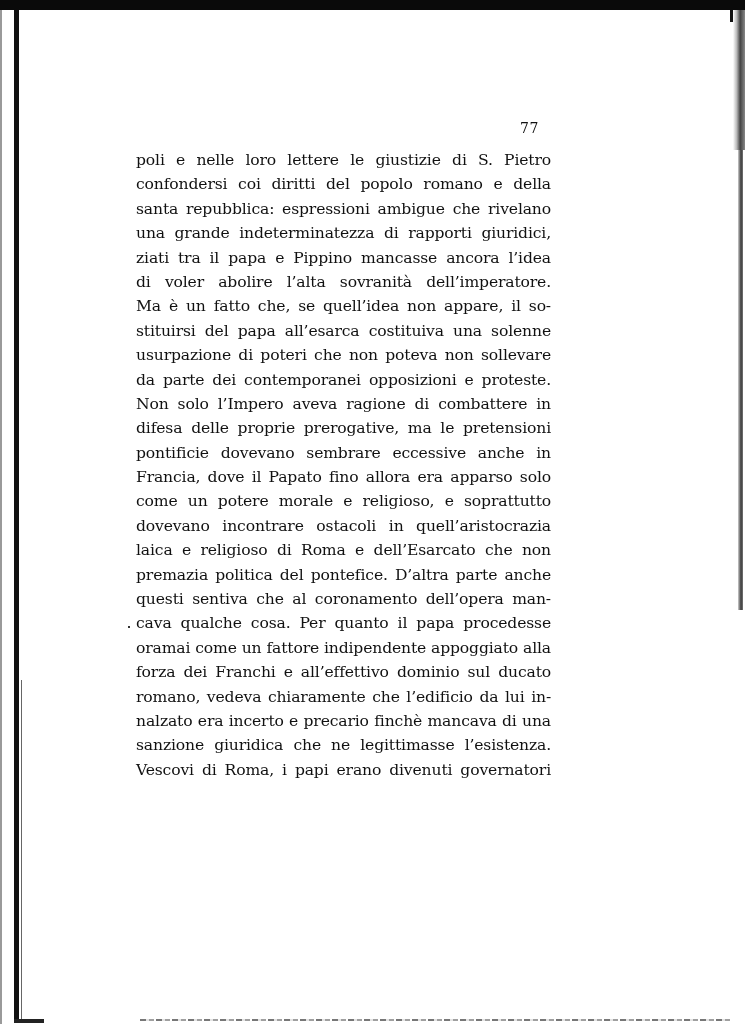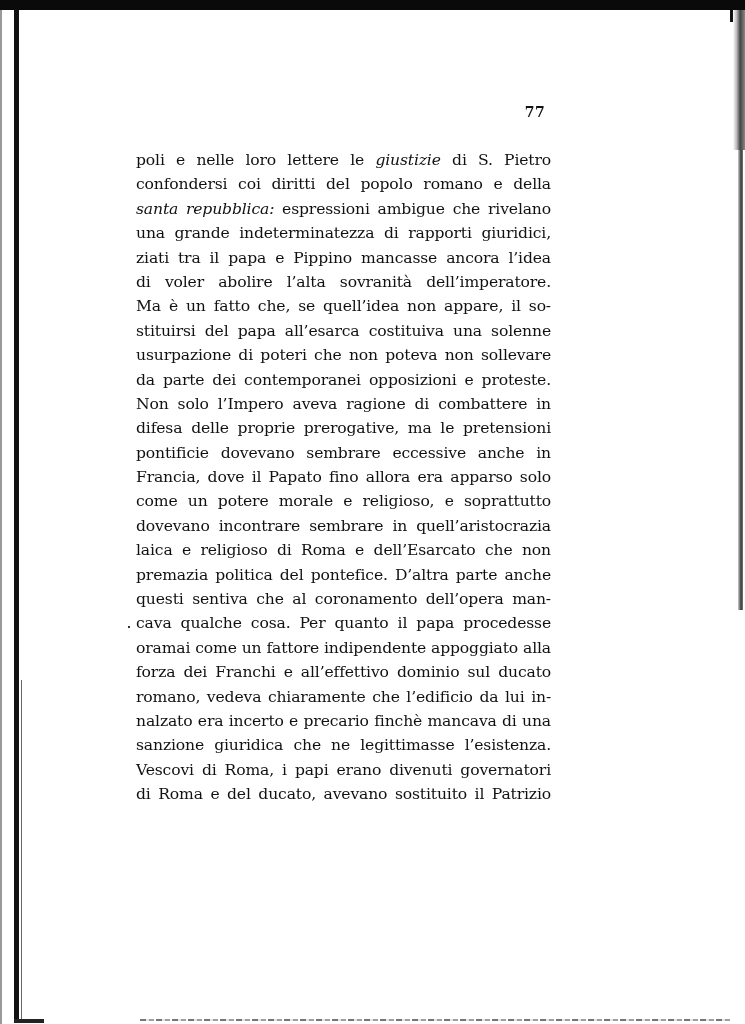--- a/index.html
+++ b/index.html
@@ -67,25 +67,25 @@
     .scan-bottom-left {
       position: absolute;
       left: 14px; top: 1019px;
       width: 30px; height: 4px;
       background: #222;
     }
 
     .page-number {
       position: absolute;
       left: 520px;
-      top: 104px;
+      top: 120px;
       width: 30px;
-      text-align: center;
+      text-align: left;
       font-size: 14px;
-      font-weight: bold;
+      font-weight: normal;
       letter-spacing: 0.5px;
     }
 
     .body-text {
       position: absolute;
       left: 136px;
       top: 148px;
       width: 415px;
     }
     .line {
@@ -94,21 +94,20 @@
       font-size: 15.6px;
       white-space: nowrap;
       text-align: justify;
       text-align-last: justify;
       letter-spacing: -0.15px;
     }
     .line.last {
       text-align-last: justify;
     }
     .it {
-      font-style: italic;
     }
     .dot-mark {
       position: absolute;
       left: 128px;
       top: 626px;
       width: 2px;
       height: 2px;
       background: #333;
     }
   </style>
@@ -138,25 +137,24 @@
     <div class="line"><span>di voler abolire l’alta sovranità dell’imperatore.</span></div>
     <div class="line"><span>Ma è un fatto che, se quell’idea non appare, il so-</span></div>
     <div class="line"><span>stituirsi del papa all’esarca costituiva una solenne</span></div>
     <div class="line"><span>usurpazione di poteri che non poteva non sollevare</span></div>
     <div class="line"><span>da parte dei contemporanei opposizioni e proteste.</span></div>
     <div class="line"><span>Non solo l’Impero aveva ragione di combattere in</span></div>
     <div class="line"><span>difesa delle proprie prerogative, ma le pretensioni</span></div>
     <div class="line"><span>pontificie dovevano sembrare eccessive anche in</span></div>
     <div class="line"><span>Francia, dove il Papato fino allora era apparso solo</span></div>
     <div class="line"><span>come un potere morale e religioso, e soprattutto</span></div>
-    <div class="line"><span>dovevano incontrare sembrare in quell’aristocrazia</span></div>
+    <div class="line"><span>dovevano incontrare ostacoli in quell’aristocrazia</span></div>
     <div class="line"><span>laica e religioso di Roma e dell’Esarcato che non</span></div>
     <div class="line"><span>premazia politica del pontefice. D’altra parte anche</span></div>
     <div class="line"><span>questi sentiva che al coronamento dell’opera man-</span></div>
     <div class="line"><span>cava qualche cosa. Per quanto il papa procedesse</span></div>
     <div class="line"><span>oramai come un fattore indipendente appoggiato alla</span></div>
     <div class="line"><span>forza dei Franchi e all’effettivo dominio sul ducato</span></div>
     <div class="line"><span>romano, vedeva chiaramente che l’edificio da lui in-</span></div>
     <div class="line"><span>nalzato era incerto e precario finchè mancava di una</span></div>
     <div class="line"><span>sanzione giuridica che ne legittimasse l’esistenza.</span></div>
     <div class="line"><span>Vescovi di Roma, i papi erano divenuti governatori</span></div>
-    <div class="line last"><span>di Roma e del ducato, avevano sostituito il Patrizio</span></div>
   </div>
 
 </body></html>

